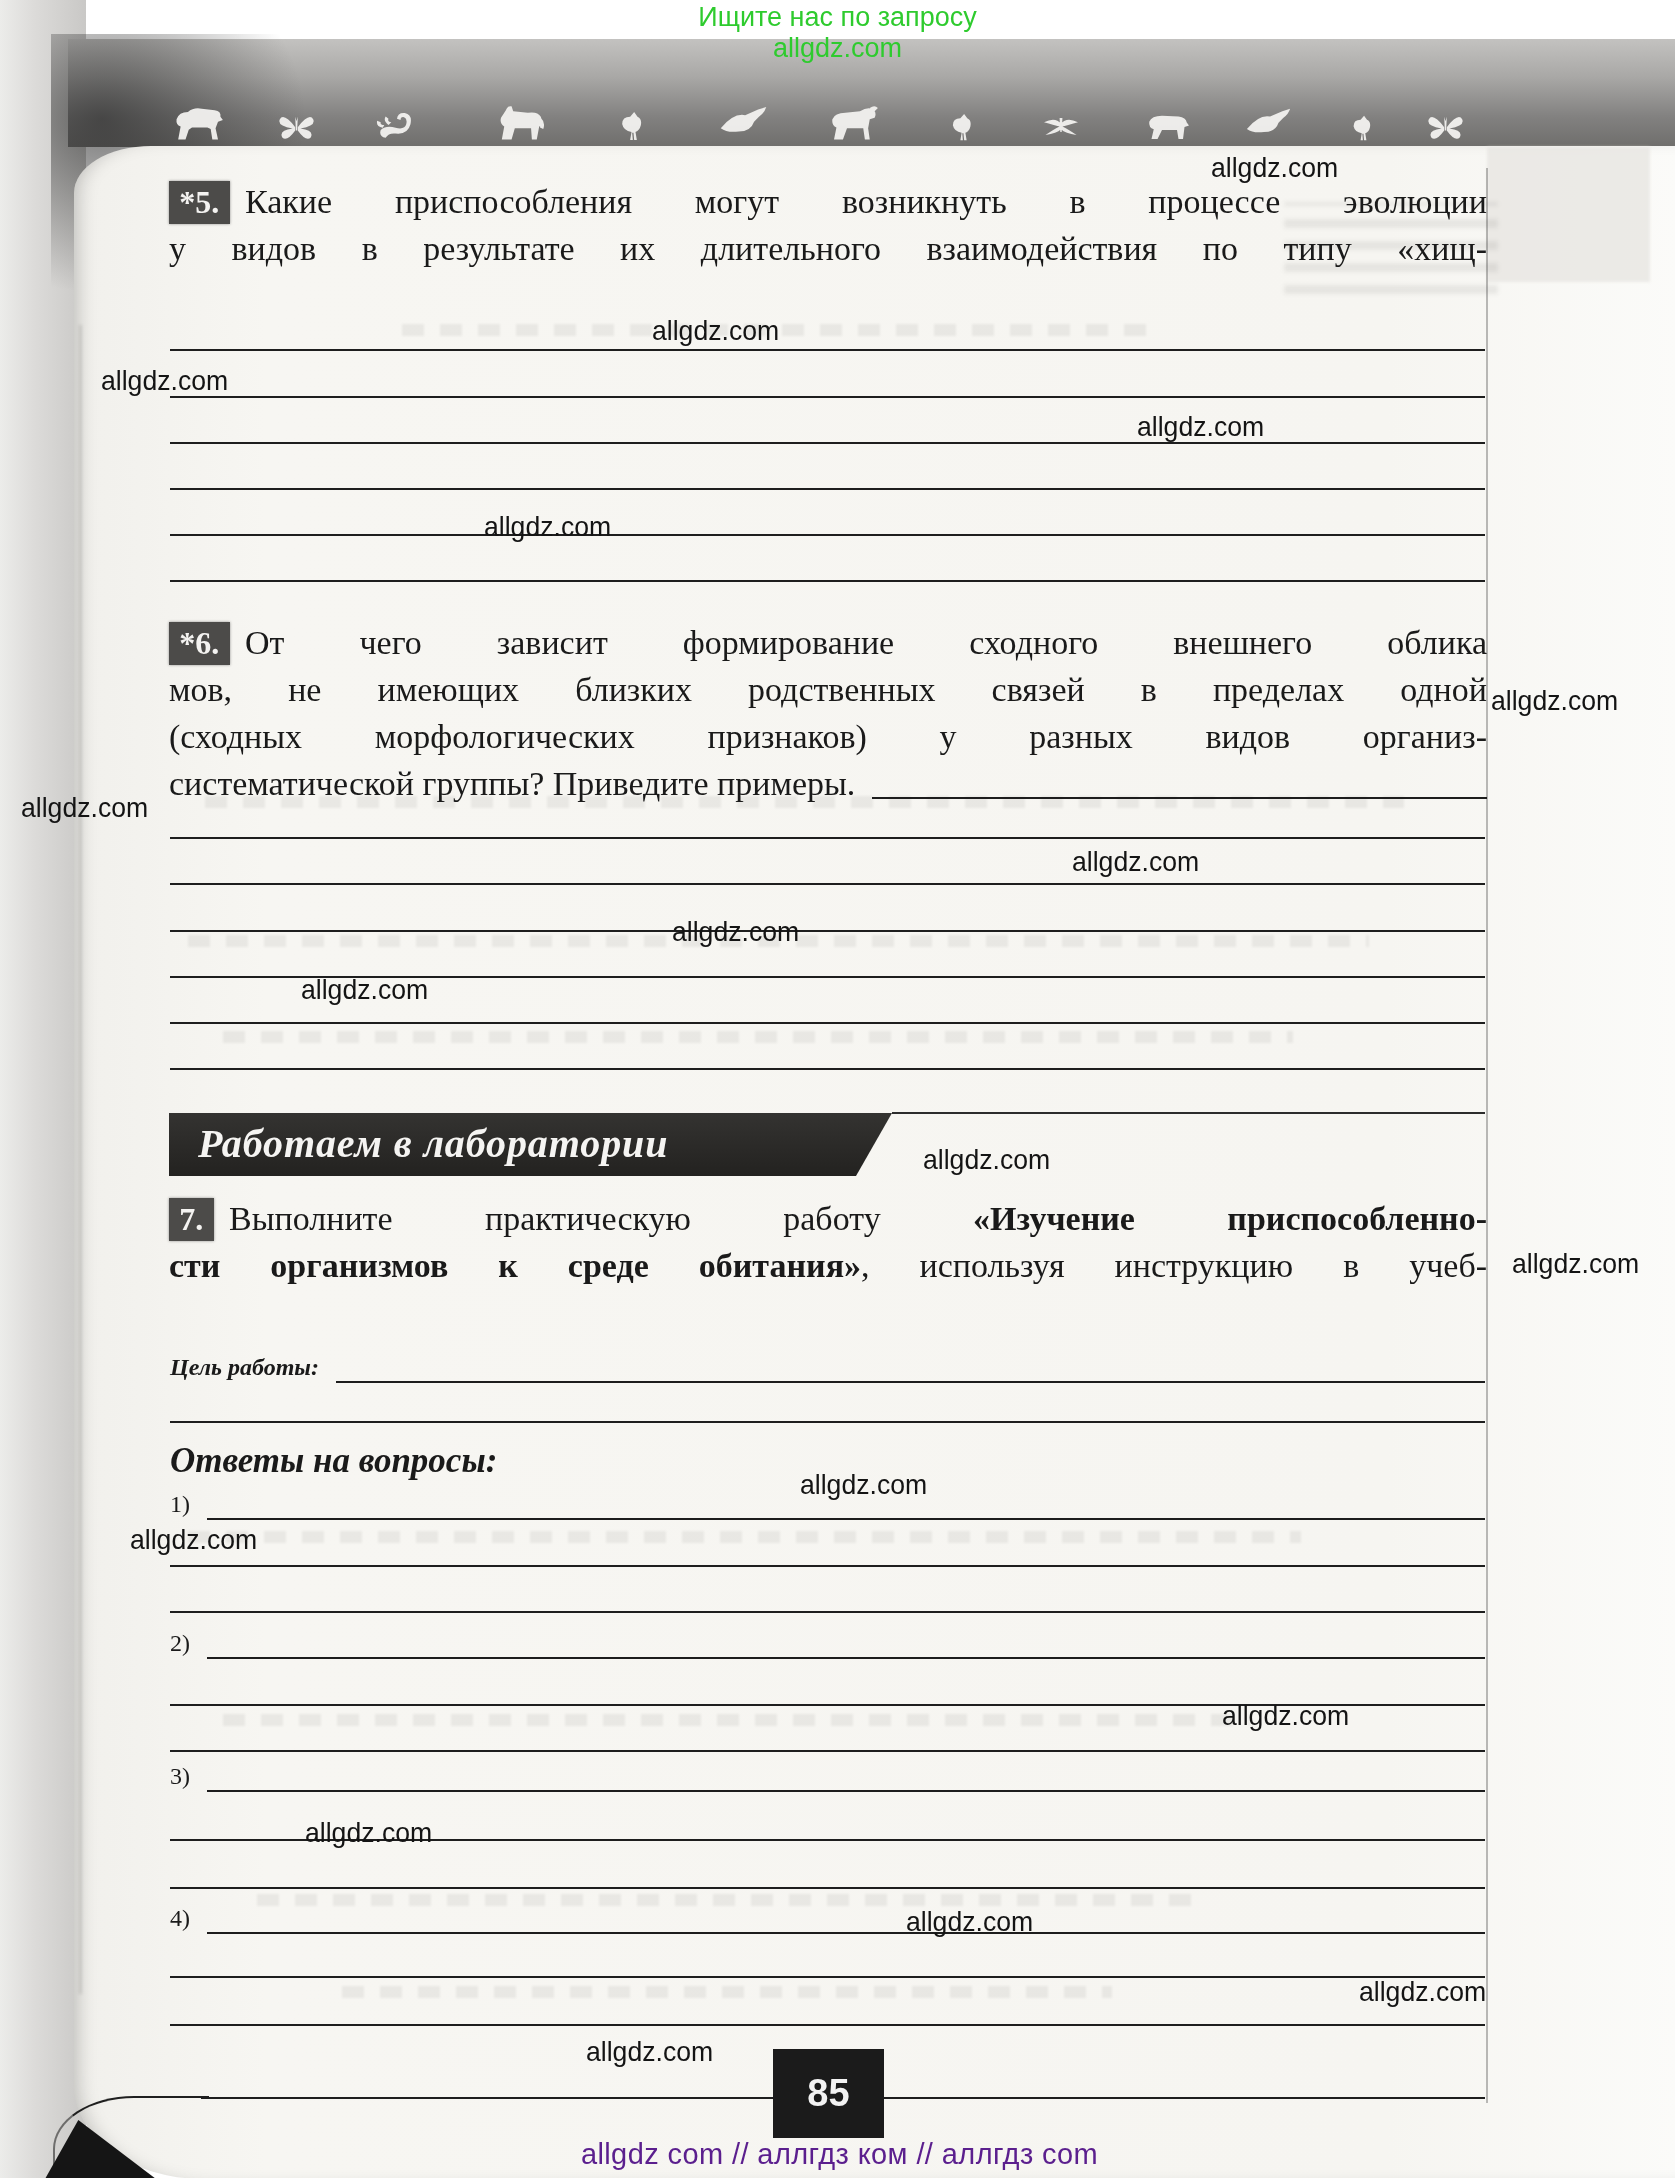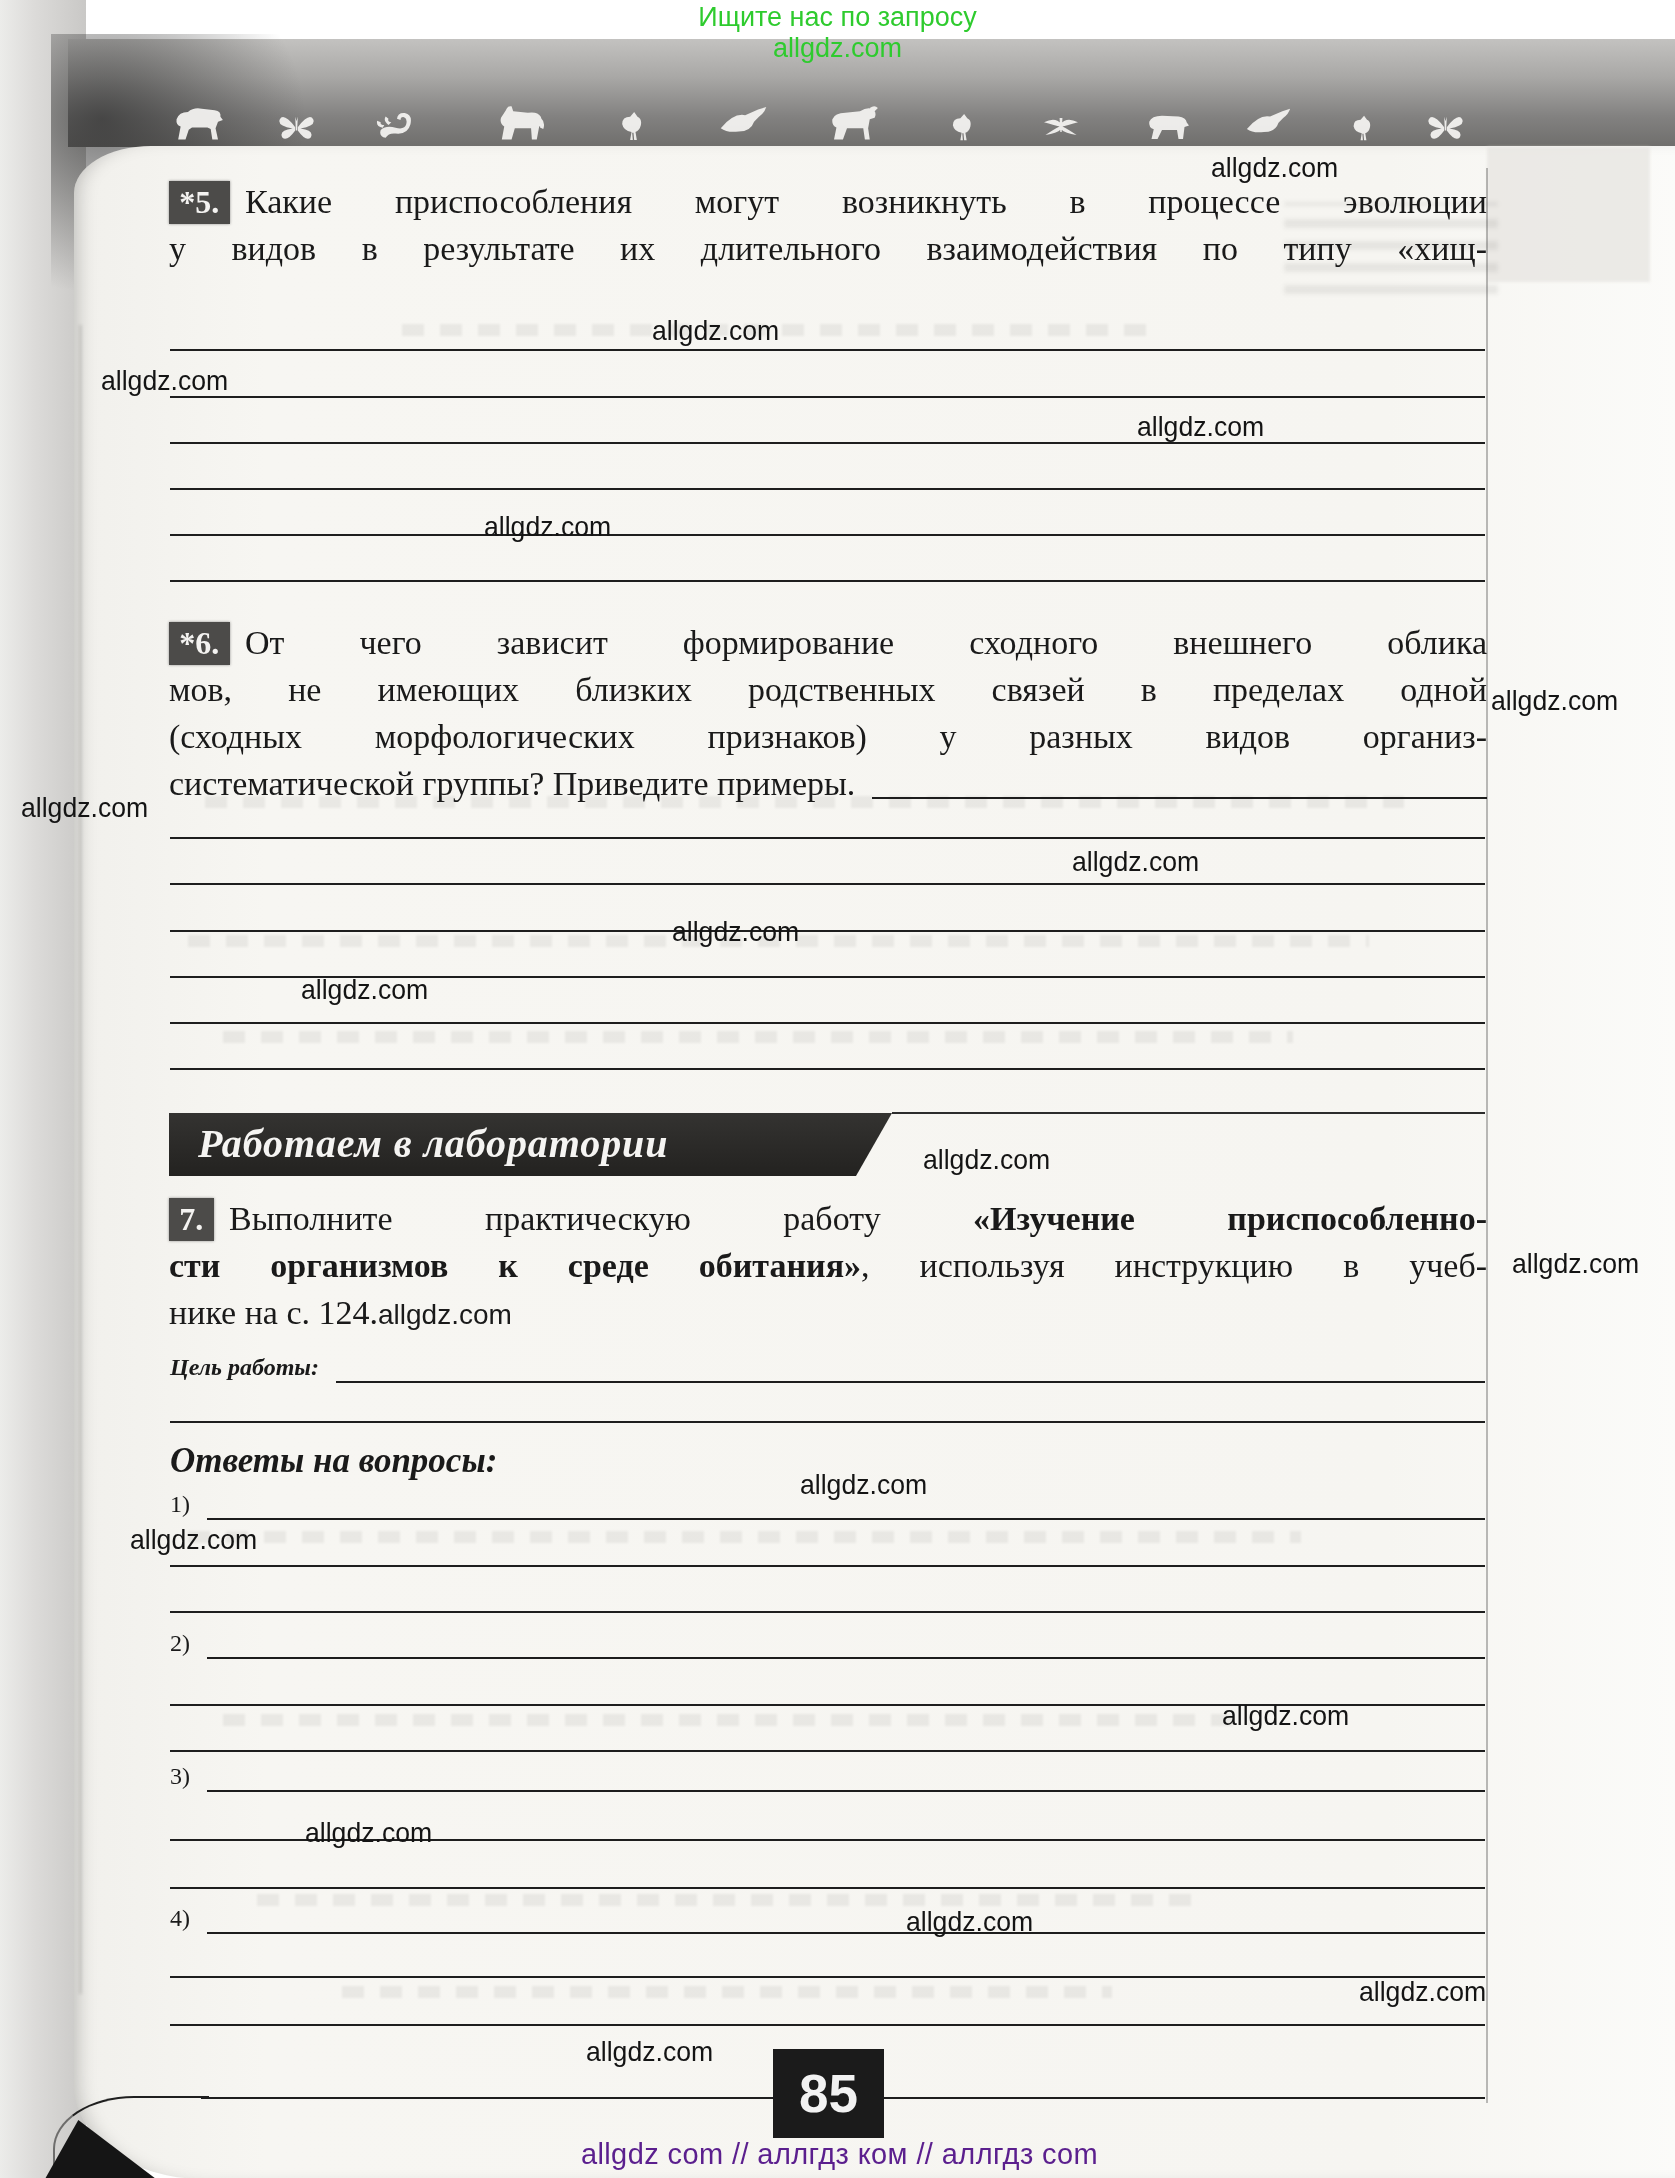--- a/index.html
+++ b/index.html
@@ -54,21 +54,21 @@
     padding-left:0;text-indent:29px;letter-spacing:0.9px;}
   .lab-rule{position:absolute;left:892px;top:1112px;width:593px;height:0;border-top:2.6px solid #2c2c2c;}
   .goal-row,.ans-row{position:absolute;left:170px;width:1315px;display:flex;height:47px;line-height:47px;font-size:24px;}
   .goal-row .lbl{font-weight:bold;font-style:italic;white-space:nowrap;}
   .ans-row .n{white-space:nowrap;}
   .section-lbl{position:absolute;left:170px;font-size:35px;font-weight:bold;font-style:italic;height:47px;line-height:47px;}
   .bold{font-weight:bold;}
   .wm-inline{font-family:"Liberation Sans",sans-serif;font-size:28px;font-weight:normal;}
   
   .pagenum{position:absolute;left:773px;top:2049px;width:111px;height:89px;background:#1b1b1b;
-    color:#f2f2f2;font-family:"Liberation Sans",sans-serif;font-weight:bold;font-size:53px;
+    color:#f2f2f2;font-family:"Liberation Sans",sans-serif;font-weight:bold;font-size:38px;
     display:flex;align-items:center;justify-content:center;}
   
   .animal{position:absolute;bottom:5.1px;}
   .animal svg{display:block;}
   
   .ghost{position:absolute;height:12px;filter:blur(1.2px);
     background:repeating-linear-gradient(90deg,rgba(25,25,25,.06) 0 22px,rgba(25,25,25,0) 22px 38px);}
   .ghost-block{position:absolute;filter:blur(2.1px);
     background:repeating-linear-gradient(0deg,rgba(25,25,25,.07) 0 8.6px,rgba(25,25,25,0) 8.6px 22px);}
 </style>
@@ -230,21 +230,20 @@
 <div class="hline" style="top:976px"></div>
 <div class="hline" style="top:1022px"></div>
 <div class="hline" style="top:1068px"></div>
 
 <div class="lab-rule"></div>
 <div class="lab-banner">Работаем в лаборатории</div>
 
 <div class="para" style="top:1195px" id="q7block">
     <div class="pline just"><span class="qbox">7.</span><span>Выполните практическую работу </span><span class="bold">«Изучение приспособленно-</span></div>
     <div class="pline just"><span class="bold">сти организмов к среде обитания»</span><span>, используя инструкцию в учеб-</span></div>
-    <div class="pline"><span>нике на с. 124.</span><span class="wm-inline">allgdz.com</span></div>
   </div>
 
 <div class="goal-row" style="top:1344px">
   <span class="lbl">Цель работы:</span>
   <span class="fill"></span>
 </div>
 <div class="hline" style="top:1421px"></div>
 
 <div class="section-lbl" style="top:1437px">Ответы на вопросы:</div>
 

